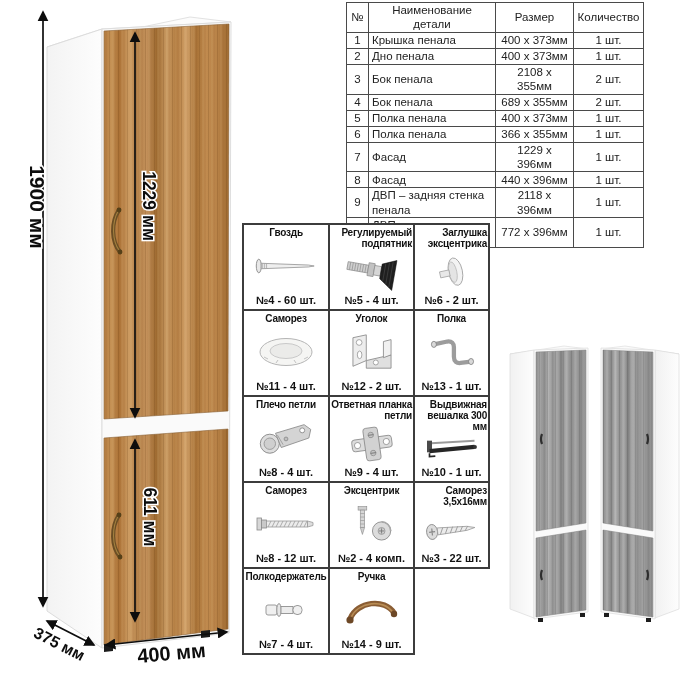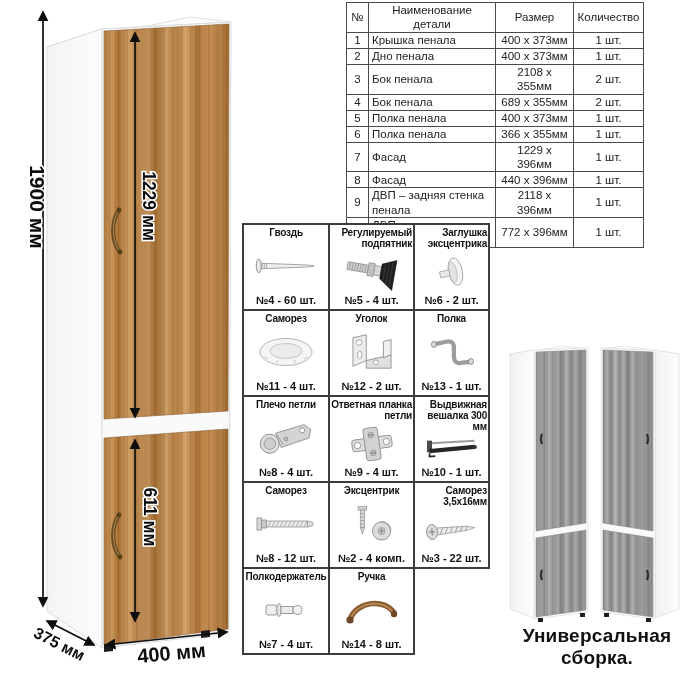--- a/index.html
+++ b/index.html
@@ -416,21 +416,21 @@
             <div class="hw-cell">
         <div class="hw-title">Ручка</div>
         <div class="hw-icon">
           <svg width="62" height="36" viewBox="0 0 62 36">
             <path d="M9,27 C16,9 44,6 53,21" fill="none" stroke="#8a5d34" stroke-width="5.5" stroke-linecap="round"></path>
             <path d="M10,25.5 C17,9.5 43,7 51.5,20" fill="none" stroke="#b88c54" stroke-width="1.6" stroke-linecap="round"></path>
             <circle cx="9" cy="28" r="3.6" fill="#6d4826"></circle>
                   <circle cx="53" cy="22" r="3.2" fill="#6d4826"></circle>
           </svg>
               </div>
-        <div class="hw-count">№14 - 8 шт.</div>
+        <div class="hw-count">№14 - 9 шт.</div>
       </div>
           </td>
       <td class="ghost"></td>
     </tr>
   </tbody>
     </table>
 
   <svg class="mini-scene" width="200" height="286" viewBox="0 0 200 286">
     <defs>
       <linearGradient id="grayGrad" x1="0" y1="0" x2="1" y2="0">
@@ -477,15 +477,14 @@
       <polygon points="105,12 155,14 155,193 105,185" fill="url(#grayGrad)" stroke="#7c7c7c" stroke-width="0.5"></polygon>
       <polygon points="105,12 155,14 155,193 105,185" fill="url(#grayGrain)"></polygon>
       <polygon points="105,192 155,200 155,279 105,272" fill="url(#grayGrad)" stroke="#7c7c7c" stroke-width="0.5"></polygon>
       <polygon points="105,192 155,200 155,279 105,272" fill="url(#grayGrain)"></polygon>
       <path d="M149,96 q2,5 0,10 M149,232 q2,5 0,10" stroke="#2e2e2e" stroke-width="2.2" fill="none"></path>
       <rect x="148" y="280" width="5" height="4" fill="#1d1d1d"></rect>
       <rect x="106" y="275" width="5" height="4" fill="#1d1d1d"></rect>
     </g>
   </svg>
 
-  <div class="caption">Универсальная сборка.</div>
 
 </div>
 
 </body></html>

